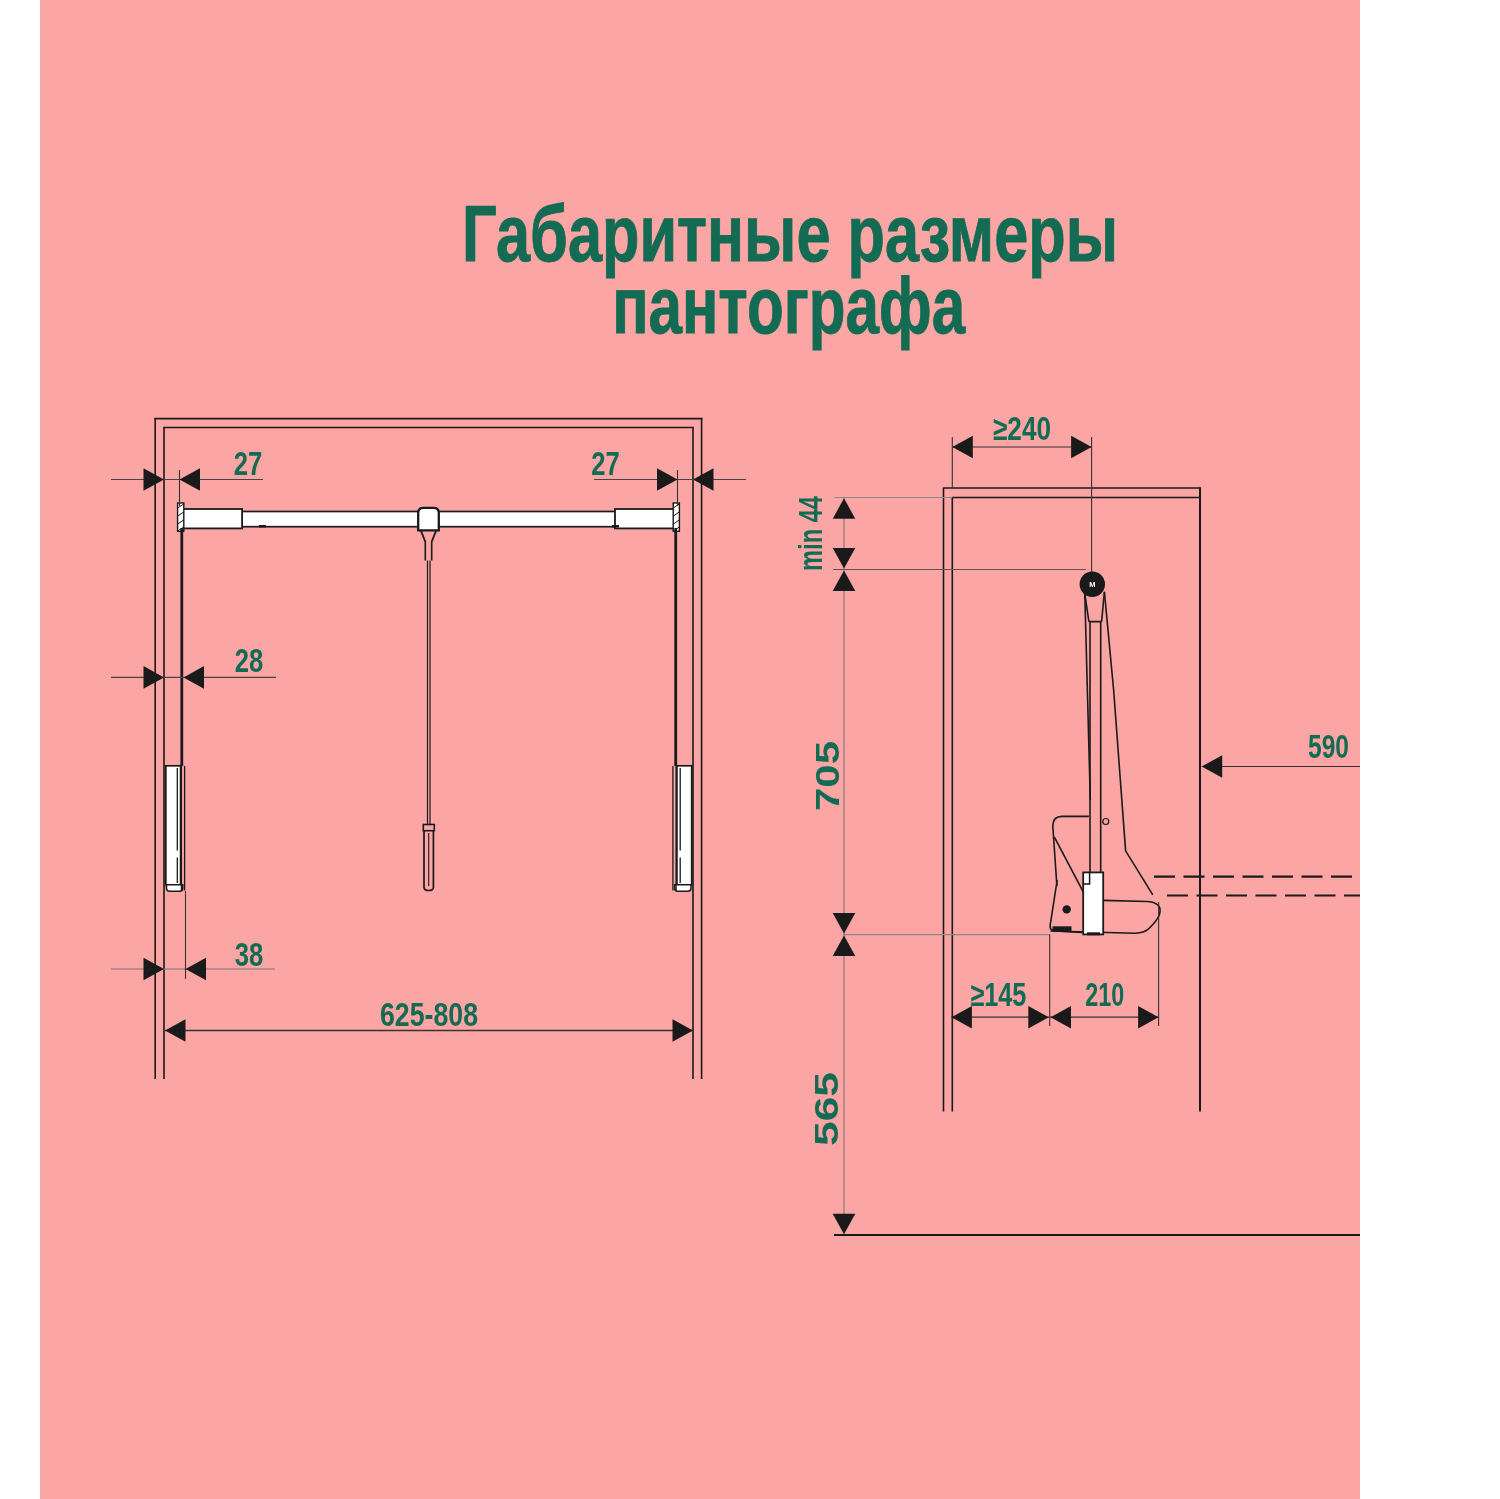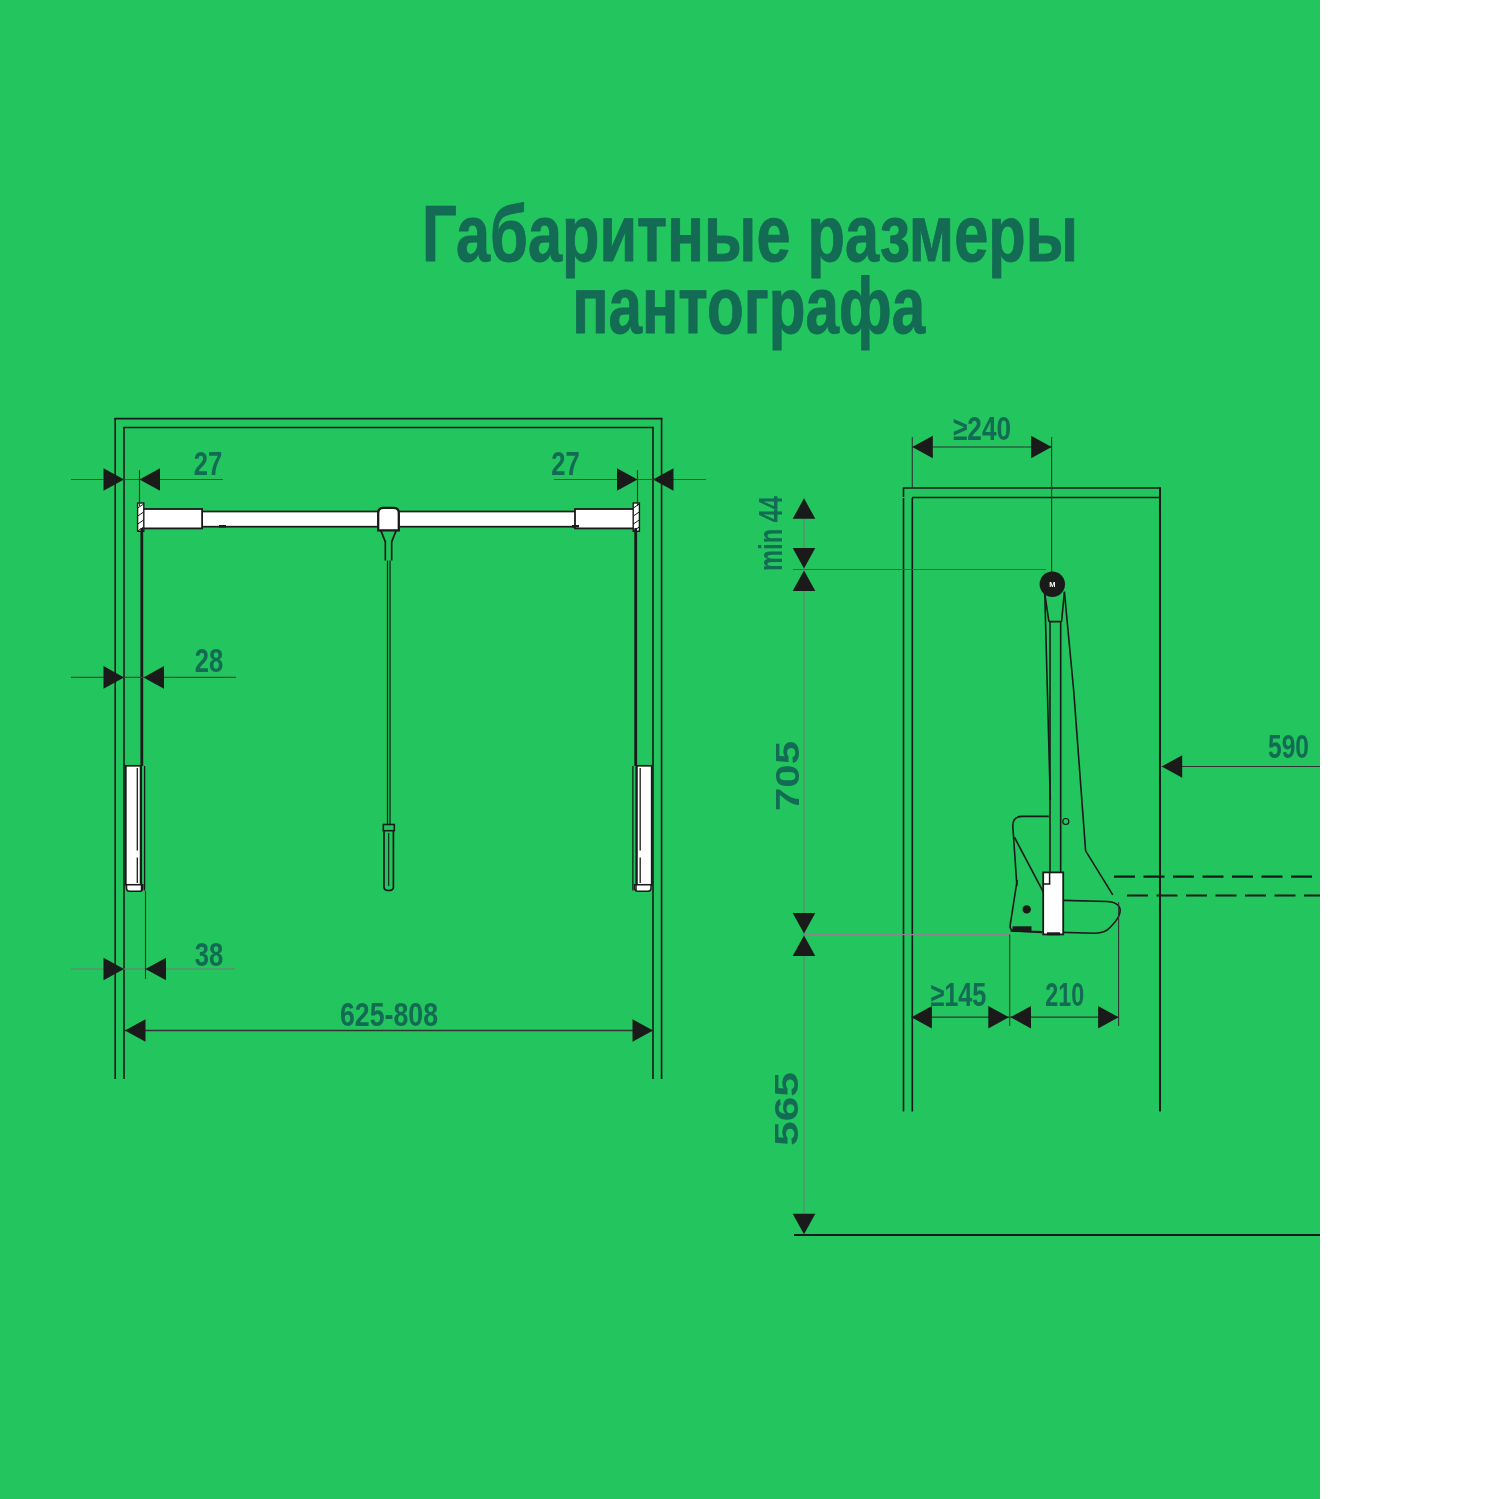--- a/index.html
+++ b/index.html
@@ -1,16 +1,16 @@
 <!DOCTYPE html>
 <html><head>
 <meta charset="utf-8">
 <style>
 html,body{margin:0;padding:0;background:#fff;}
-#page{position:relative;width:1320px;height:1499px;background:#22c55e;overflow:hidden;}
+#page{position:relative;width:1320px;height:1499px;background:#fca5a5;overflow:hidden;margin-left:40px;}
 text{font-family:"Liberation Sans",sans-serif;font-weight:bold;}
 </style>
 </head>
 <body>
 <div id="page">
 <svg width="1500" height="1499" viewBox="0 0 1500 1499" xmlns="http://www.w3.org/2000/svg">
 
 <g fill="#126B52" stroke="#126B52" stroke-width="0.9">
 <text x="750" y="261" font-size="79" text-anchor="middle" textLength="656" lengthAdjust="spacingAndGlyphs">Габаритные размеры</text>
 <text x="748.7" y="333" font-size="79" text-anchor="middle" textLength="353" lengthAdjust="spacingAndGlyphs">пантографа</text>

